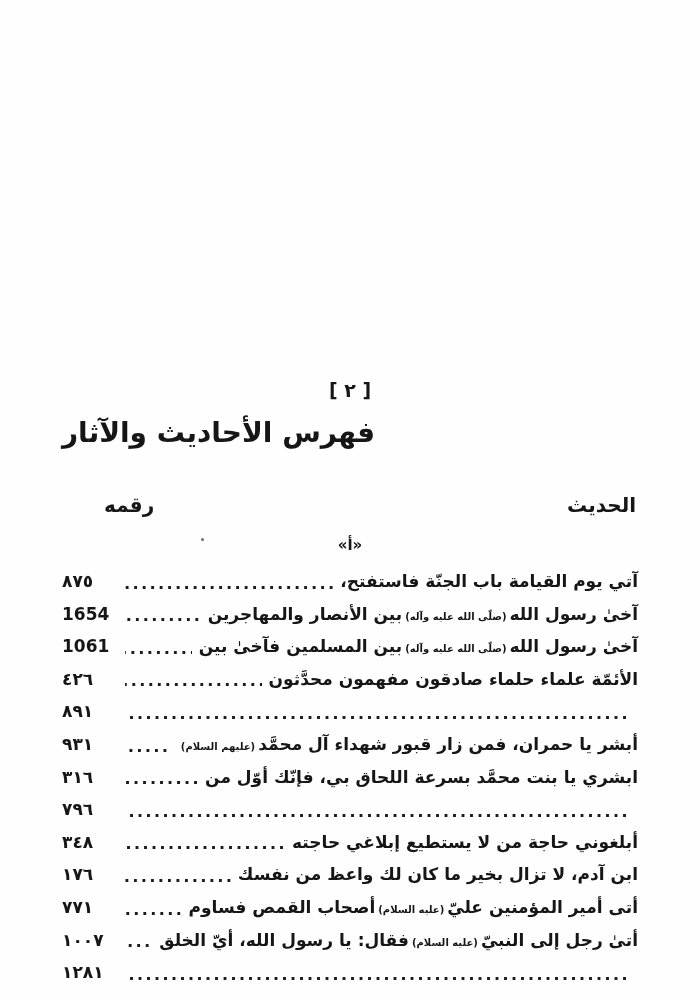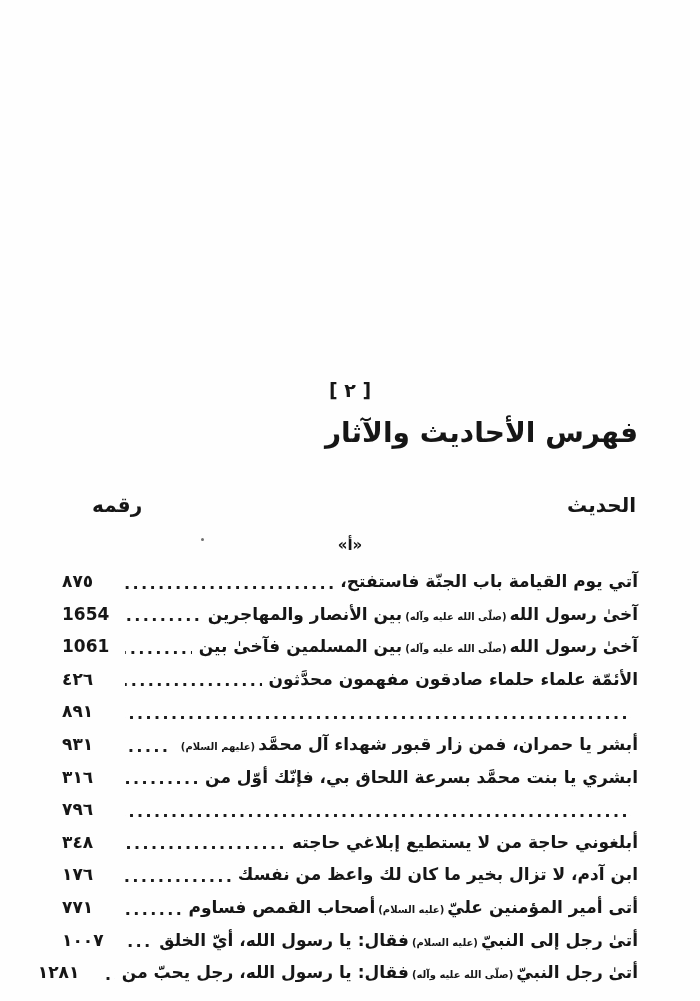--- a/index.html
+++ b/index.html
@@ -21,35 +21,35 @@
   }
   .bracket-num {
     margin-top: 378px;
     text-align: center;
     font-size: 19px;
     font-weight: 700;
     line-height: 24px;
   }
   .title {
     margin-top: 10px;
-    text-align: right;
+    text-align: left;
     font-size: 28px;
     font-weight: 700;
     line-height: 42px;
   }
   .cols {
     display: flex;
     justify-content: space-between;
     margin-top: 38px;
     font-size: 20px;
     font-weight: 700;
     line-height: 27px;
   }
   .col-hadith { margin-right: 2px; }
-  .col-num    { margin-left: 30px; }
+  .col-num    { margin-left: 42px; }
   .sec-letter {
     margin-top: 15px;
     text-align: center;
     font-size: 15px;
     font-weight: 700;
     line-height: 22px;
   }
   .entries { margin-top: 9px; }
   .row {
     display: flex;
@@ -180,19 +180,18 @@
       <span class="num">٧٧١</span>
     </div>
 
     <div class="row">
       <span class="t"><span>أتىٰ رجل إلى النبيّ</span><span class="paren">(عليه السلام)</span><span>فقال: يا رسول الله، أيّ الخلق</span></span>
       <span class="leader"></span>
       <span class="num">١٠٠٧</span>
     </div>
 
     <div class="row">
-      <span class="t"><span>أتىٰ رجل النبيّ</span><span class="paren">(صلّى الله عليه وآله)</span><span>فقال: يا رسول الله، رجل يحبّ من</span></span>
       <span class="leader"></span>
       <span class="num">١٢٨١</span>
     </div>
 
   </div>
 </div>
 
 </body></html>

